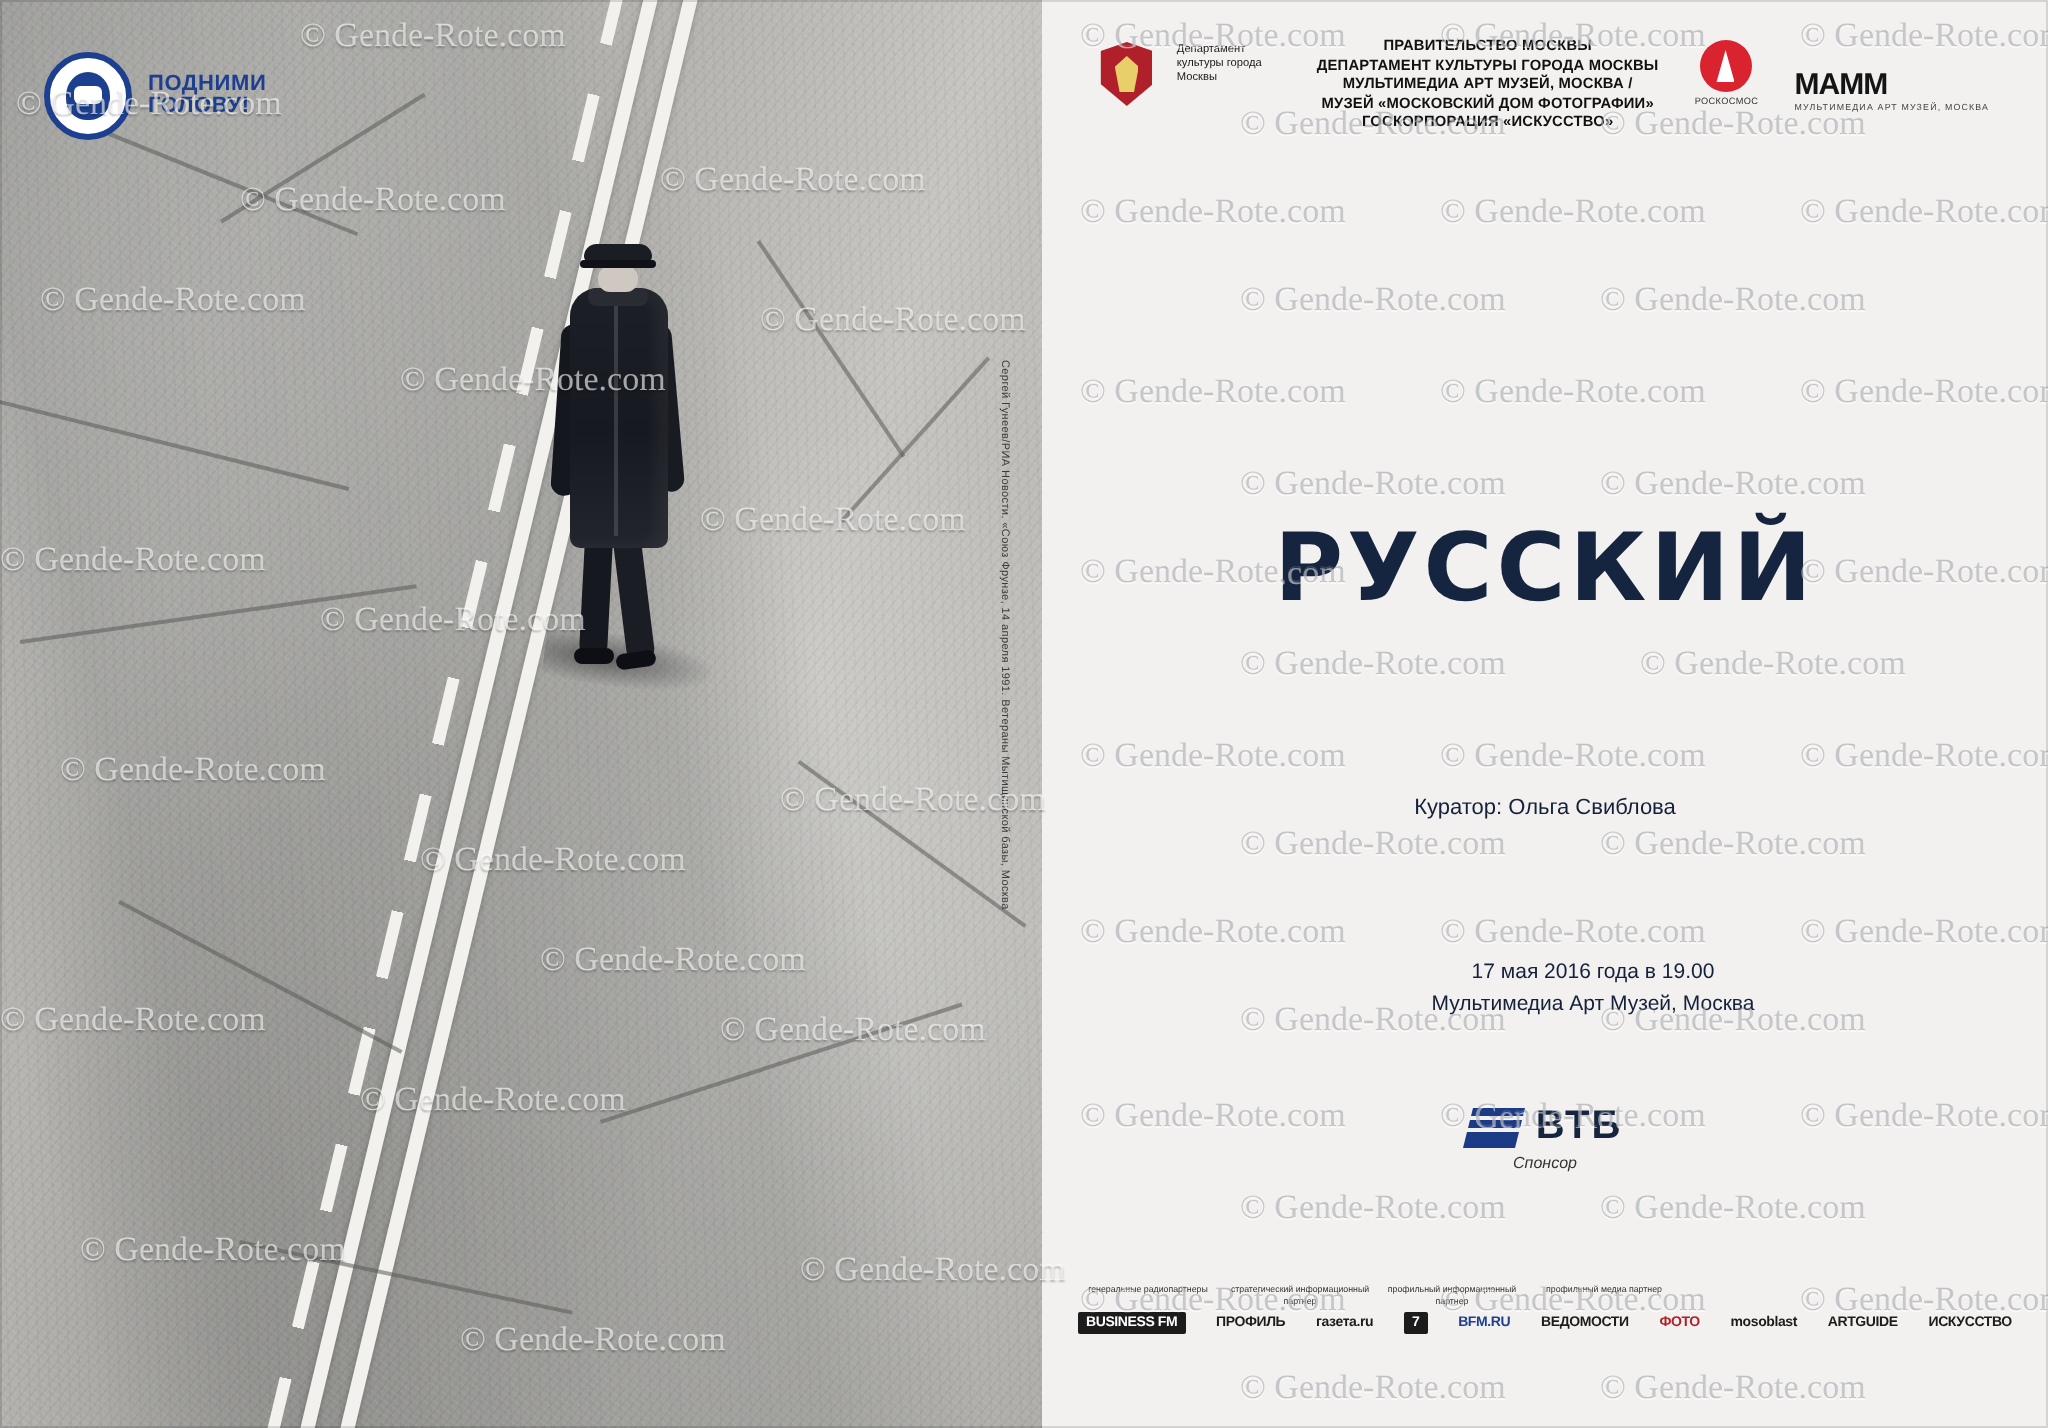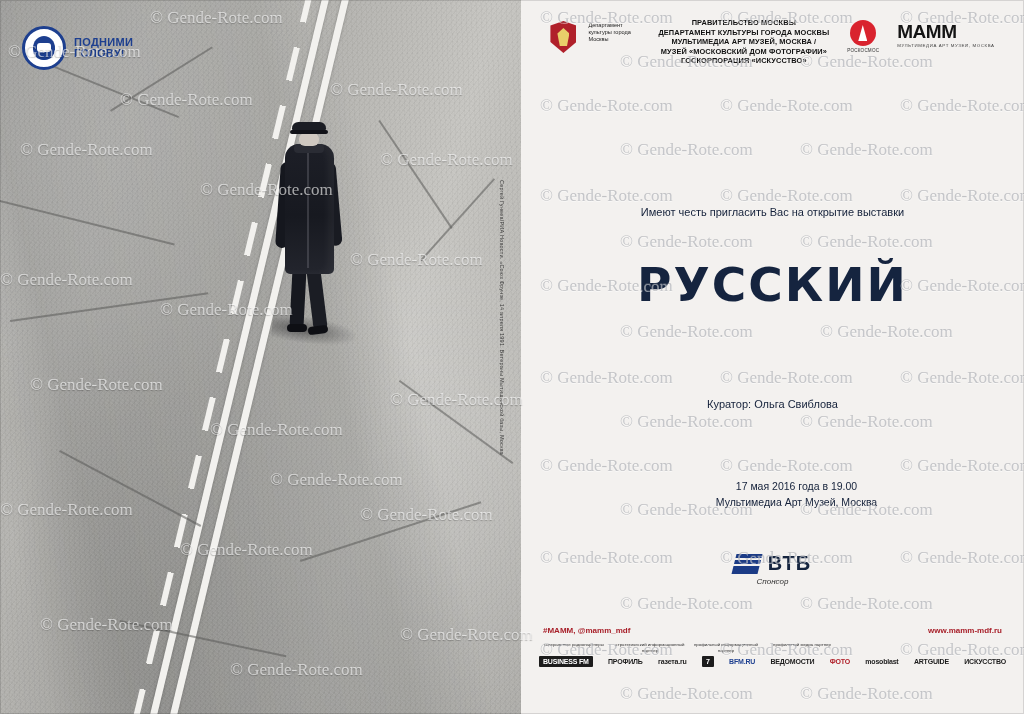--- a/index.html
+++ b/index.html
@@ -246,22 +246,22 @@
     position: relative;
   }
   .rc-mark:after{
     content:"";
     position:absolute; left:8px; top:5px;
     width:9px; height:16px; background:#fff;
     clip-path: polygon(50% 0, 100% 100%, 0 100%);
   }
   .rc-label { font-size: 4.6px; color:#333; letter-spacing:.2px; }
   .mamm-logo {
-    font-size: 19px; font-weight: bold; letter-spacing: -0.5px;
-    color: #141414; flex: none; margin-top: 3px;
+    font-size: 15px; font-weight: bold; letter-spacing: -0.5px;
+    color: #141414; flex: none; margin-top: 16px;
   }
   .mamm-sub { font-size: 4.4px; letter-spacing: .6px; color:#444; text-align:center; }
 
   .invite-line {
     position: absolute; left: 0; top: 206px; width: 503px;
     text-align: center; font-size: 11px; color: #14213a;
   }
   .title-block {
     position: absolute; left: 0; top: 258px; width: 503px;
     text-align: center;
@@ -422,45 +422,40 @@
         <div class="roscosmos">
           <div class="rc-mark"></div>
           <div class="rc-label">РОСКОСМОС</div>
         </div>
         <div>
           <div class="mamm-logo">MAMM</div>
           <div class="mamm-sub">МУЛЬТИМЕДИА АРТ МУЗЕЙ, МОСКВА</div>
         </div>
       </div>
 
-      <div class="invite-line">Имеют честь пригласить Вас на открытие выставки</div>
 
       <div class="title-block">
         <div class="title-1">РУССКИЙ</div>
       </div>
 
       <div class="curator">Куратор: Ольга Свиблова</div>
 
       <div class="event-block">
         <div>17 мая 2016 года в 19.00</div>
         <div>Мультимедиа Арт Музей, Москва</div>
       </div>
 
       <div class="sponsor-block">
         <div class="vtb-row">
           <div class="vtb-mark"></div>
           <div class="vtb-text">ВТБ</div>
         </div>
         <div class="sponsor-label">Спонсор</div>
       </div>
 
-      <div class="social-row">
-        <div>#MAMM, @mamm_mdf</div>
-        <div class="site">www.mamm-mdf.ru</div>
-      </div>
 
       <div class="partners">
         <div class="partner-cats">
           <div>генеральные радиопартнеры</div>
           <div>стратегический информационный партнер</div>
           <div>профильный информационный партнер</div>
           <div>профильный медиа партнер</div>
           <div></div>
         </div>
         <div class="logo-strip">

